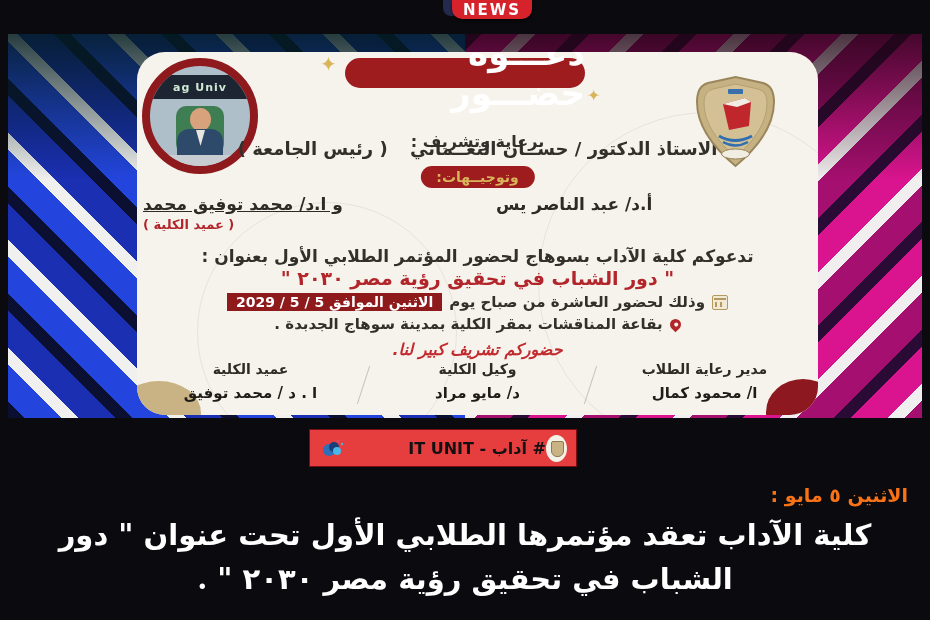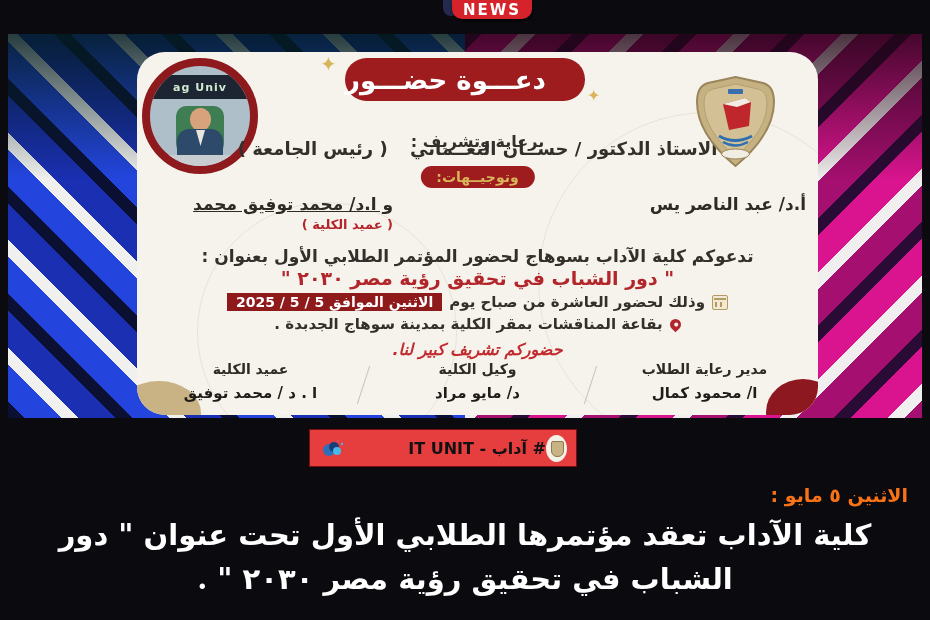--- a/index.html
+++ b/index.html
@@ -38,36 +38,36 @@
     border:8px solid #8e1a1e; overflow:hidden; background:#aebfca; }
   .photo-band { position:absolute; top:9px; left:0; right:0; height:24px; background:#1c2531; color:#cfe8d2;
     font-size:11px; font-weight:bold; letter-spacing:1px; display:flex; align-items:center; justify-content:center; direction:ltr; }
   .chair { position:absolute; left:26px; top:40px; width:48px; height:48px; background:#3f7d52; border-radius:10px; }
   .head  { position:absolute; left:40px; top:42px; width:21px; height:23px; background:#d8a37c; border-radius:50%; }
   .torso { position:absolute; left:27px; top:63px; width:46px; height:32px; background:#2e4a6b; border-radius:12px 12px 0 0; }
   .shirt { position:absolute; left:46px; top:64px; width:9px; height:16px; background:#e9e6df; clip-path:polygon(0 0,100% 0,50% 100%); }
   .desk  { position:absolute; left:0; bottom:0; width:100%; height:11px; background:#c8cdd2; }
 
   
-  .title-pill { position:absolute; left:208px; top:6px; width:240px; height:43px; background:#9e1b1e;
+  .title-pill { position:absolute; left:208px; top:6px; width:240px; height:30px; background:#9e1b1e;
     border-radius:23px; color:#fff; display:flex; align-items:center; justify-content:flex-end;
-    font-size:26px; font-weight:bold; }
+    font-size:34px; font-weight:bold; }
   .sparkle { position:absolute; color:#d8b45a; font-size:20px; }
   .sp1 { left:183px; top:0; }
   .sp2 { left:450px; top:34px; font-size:16px; }
 
   .center-line { position:absolute; left:0; width:100%; text-align:center; color:#33302b; font-weight:bold; }
   .patronage-label { top:80px; font-size:16px; }
   .patron-line { top:86px; font-size:18px; }
   .patron-line .sep { display:inline-block; width:16px; }
 
   .directives-pill { position:absolute; top:114px; left:50%; transform:translateX(-50%); background:#9e1b1e;
     color:#d8b45a; border-radius:14px; padding:3px 16px; font-size:14px; font-weight:bold; }
 
-  .person { position:absolute; top:142px; text-align:right; }
+  .person { position:absolute; top:142px; text-align:left; }
   .person-right { right:12px; width:310px; }
   .person-left  { left:6px;  width:250px; }
   .person .p-name { font-size:17px; font-weight:bold; color:#2e2a26; }
   .person-left .p-name { text-decoration:underline; }
   .person .p-title { font-size:13px; font-weight:bold; color:#b2262b; margin-top:3px; }
 
   .invite-line { top:194px; font-size:17px; }
   .conf-title  { top:215px; font-size:19px; color:#b2262b; }
 
   .icon-row { position:absolute; left:0; width:100%; display:flex; justify-content:center; align-items:center;
@@ -157,21 +157,21 @@
         <div class="p-name">و ا.د/ محمد توفيق محمد</div>
         <div class="p-title">( عميد الكلية )</div>
       </div>
 
       <div class="center-line invite-line">تدعوكم كلية الآداب بسوهاج لحضور المؤتمر الطلابي الأول بعنوان :</div>
       <div class="center-line conf-title">" دور الشباب في تحقيق رؤية مصر ٢٠٣٠ "</div>
 
       <div class="icon-row time-row">
         <span class="calendar-icon"></span>
         <span>وذلك لحضور العاشرة من صباح يوم</span>
-        <span class="highlight">الاثنين الموافق  5 / 5 / 2025</span>
+        <span class="highlight">الاثنين الموافق  5 / 5 / 2029</span>
       </div>
       <div class="icon-row venue-row">
         <span class="pin-icon"></span>
         <span>بقاعة المناقشات بمقر الكلية  بمدينة سوهاج  الجدبدة .</span>
       </div>
 
       <div class="center-line closing-line">حضوركم تشريف كبير لنا.</div>
 
       <div class="signatures">
         <div class="sig-col">

